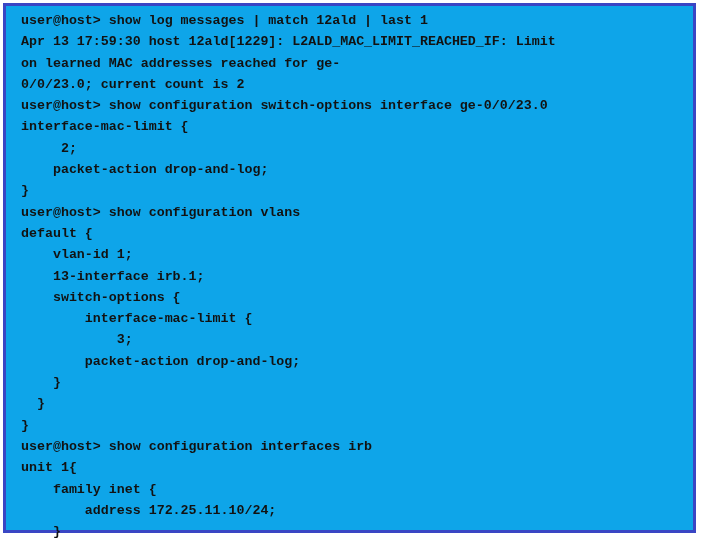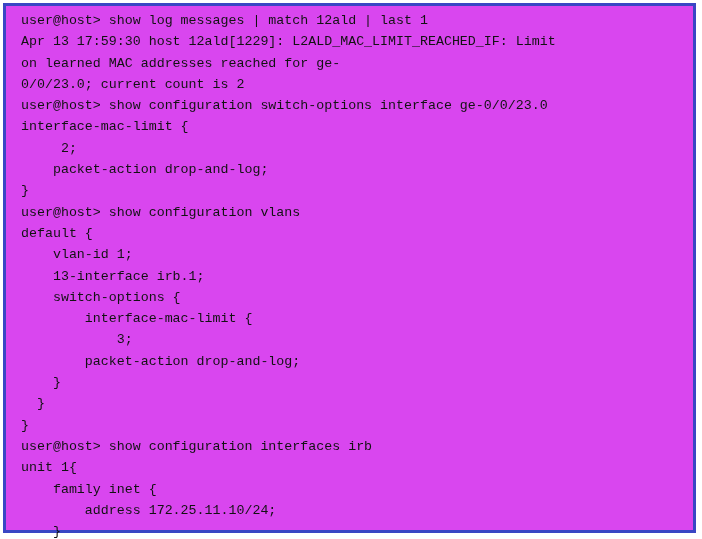--- a/index.html
+++ b/index.html
@@ -37,15 +37,15 @@
   }
   .cli-line {
     white-space: pre;
     display: block;
     min-height: 21.3px;
   }
 </style>
 </head>
 <body>
 
-<div id="terminal-frame" style="border-color: rgb(58, 70, 196); background: #d946ef;">
+<div id="terminal-frame" style="border-color: rgb(58, 70, 196); background: #0ea5e9; font-weight: bold;">
   <pre id="terminal-output" style="color: rgb(18, 18, 18);"><span class="cli-line">user@host&gt; show log messages | match 12ald | last 1</span><span class="cli-line">Apr 13 17:59:30 host 12ald[1229]: L2ALD_MAC_LIMIT_REACHED_IF: Limit</span><span class="cli-line">on learned MAC addresses reached for ge-</span><span class="cli-line">0/0/23.0; current count is 2</span><span class="cli-line">user@host&gt; show configuration switch-options interface ge-0/0/23.0</span><span class="cli-line">interface-mac-limit {</span><span class="cli-line">     2;</span><span class="cli-line">    packet-action drop-and-log;</span><span class="cli-line">}</span><span class="cli-line">user@host&gt; show configuration vlans</span><span class="cli-line">default {</span><span class="cli-line">    vlan-id 1;</span><span class="cli-line">    13-interface irb.1;</span><span class="cli-line">    switch-options {</span><span class="cli-line">        interface-mac-limit {</span><span class="cli-line">            3;</span><span class="cli-line">        packet-action drop-and-log;</span><span class="cli-line">    }</span><span class="cli-line">  }</span><span class="cli-line">}</span><span class="cli-line">user@host&gt; show configuration interfaces irb</span><span class="cli-line">unit 1{</span><span class="cli-line">    family inet {</span><span class="cli-line">        address 172.25.11.10/24;</span><span class="cli-line">    }</span></pre>
 </div>
 
 </body></html>

